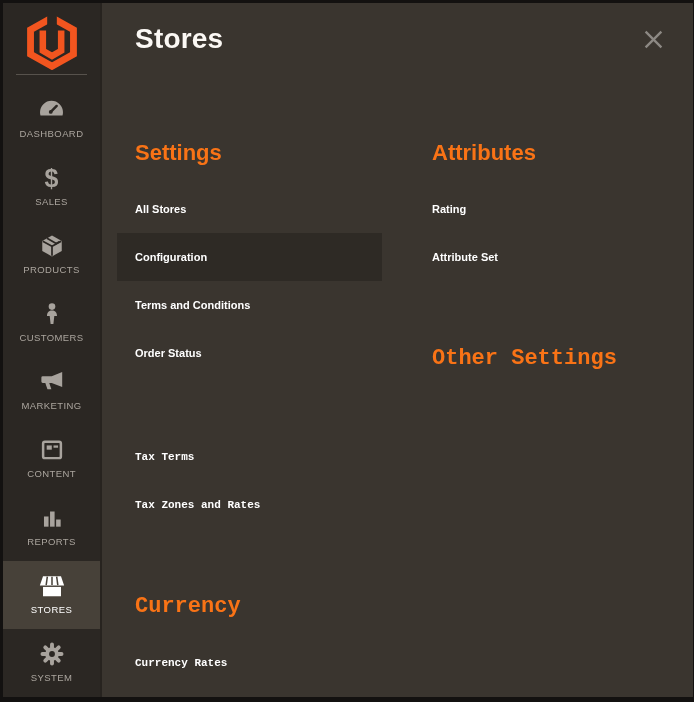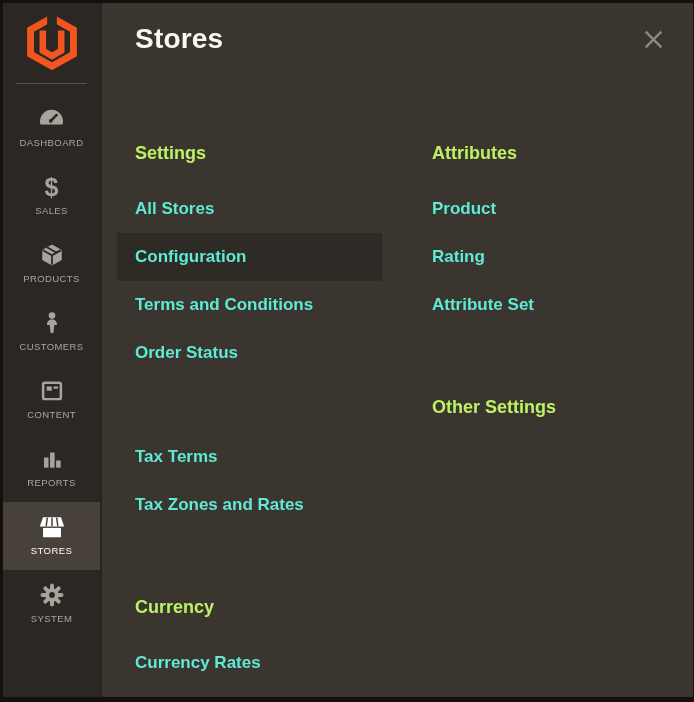--- a/index.html
+++ b/index.html
@@ -23,23 +23,23 @@
 
   
   .flyout{flex:1;background:#3a352f;border-left:2px solid #27231f;position:relative;overflow:hidden;}
   .flyout-header{position:relative;height:56px;padding:20px 0 0 33px;box-sizing:content-box;}
   .flyout-title{font-size:28px;font-weight:bold;color:#fbf8f4;letter-spacing:.2px;line-height:32px;}
   .close-btn{position:absolute;top:26px;right:28px;width:24px;height:24px;display:flex;
     align-items:center;justify-content:center;cursor:pointer;background:none;border:none;padding:0;}
   .columns{display:flex;margin-top:52px;padding-left:15px;align-items:flex-start;}
   .col{width:265px;flex:0 0 265px;}
   .col + .col{margin-left:32px;}
-  .section + .section{margin-top:56px;}
-  .section-title{font-size:18px;font-weight:bold;color:#bef264;padding:12px 18px;line-height:20px;margin:0 0 10px 0;}
-  .menu-link{display:block;font-size:17px;font-weight:bold;color:#5eead4;padding:14px 18px;
+  .section + .section{margin-top:56px;font-family:Liberation Mono, monospace;}
+  .section-title{font-size:22px;font-weight:bold;color:#f97316;padding:12px 18px;line-height:20px;margin:0 0 10px 0;}
+  .menu-link{display:block;font-size:11px;font-weight:bold;color:#ffffff;padding:14px 18px;
     line-height:20px;cursor:pointer;text-decoration:none;}
   .menu-link.highlighted{background:#2e2a25;}
 </style>
 </head>
 <body>
 
 <div class="screen">
 <div class="app">
 
   <div class="sidebar">
@@ -90,20 +90,28 @@
       <div class="nav-item">
         <span class="nav-icon">
           <svg width="24" height="26" viewBox="0 0 24 24">
             <circle cx="12" cy="4.6" r="3.3" fill="#a8a39d"></circle>
             <path d="M12 8.6c-3.8 0-5 2.5-5 5.5h2.7l.9 7.9h2.8l.9-7.9H17c0-3-1.2-5.5-5-5.5z" fill="#a8a39d"></path>
           </svg>
         </span>
         <span class="nav-label">CUSTOMERS</span>
       </div>
 
+      <div class="nav-item">
+        <span class="nav-icon">
+          <svg width="27" height="26" viewBox="0 0 24 22">
+            <path d="M21.5 2.2 V15.4 L12.2 11.8 H10 l1.9 5.6 H8.4 L6.5 11.8 H4.2 a1.2 1.2 0 0 1 -1.2 -1.2 V7 a1.2 1.2 0 0 1 1.2 -1.2 H12.2 Z" fill="#a8a39d"></path>
+          </svg>
+        </span>
+        <span class="nav-label">MARKETING</span>
+      </div>
 
       <div class="nav-item">
         <span class="nav-icon">
           <svg width="26" height="26" viewBox="0 0 24 24">
             <rect x="3.8" y="4.3" width="16.4" height="15.2" rx="1.6" fill="none" stroke="#a8a39d" stroke-width="2.3"></rect>
             <rect x="7.1" y="7.8" width="4.7" height="3.9" fill="#a8a39d"></rect>
             <rect x="13.4" y="7.8" width="4.2" height="2.1" fill="#a8a39d"></rect>
           </svg>
         </span>
         <span class="nav-label">CONTENT</span>
@@ -183,21 +191,20 @@
 
         <div class="section">
           <h4 class="section-title">Currency</h4>
           <a class="menu-link">Currency Rates</a>
         </div>
       </div>
 
       <div class="col">
         <div class="section">
           <h4 class="section-title">Attributes</h4>
-          <a class="menu-link">Product</a>
           <a class="menu-link">Rating</a>
           <a class="menu-link">Attribute Set</a>
         </div>
 
         <div class="section">
           <h4 class="section-title">Other Settings</h4>
         </div>
       </div>
 
     </div>

